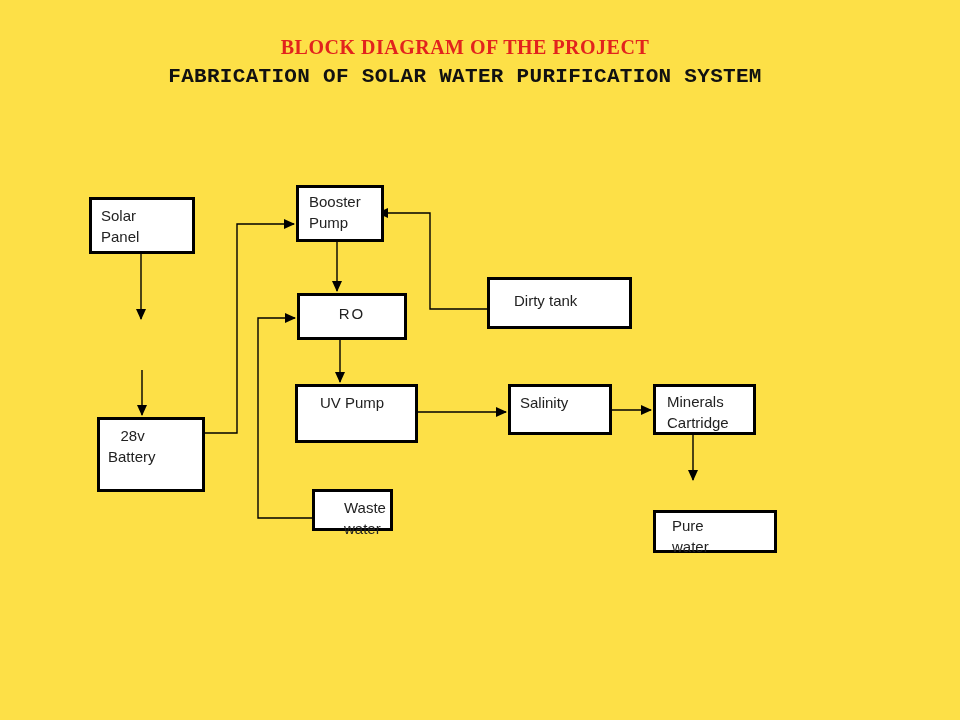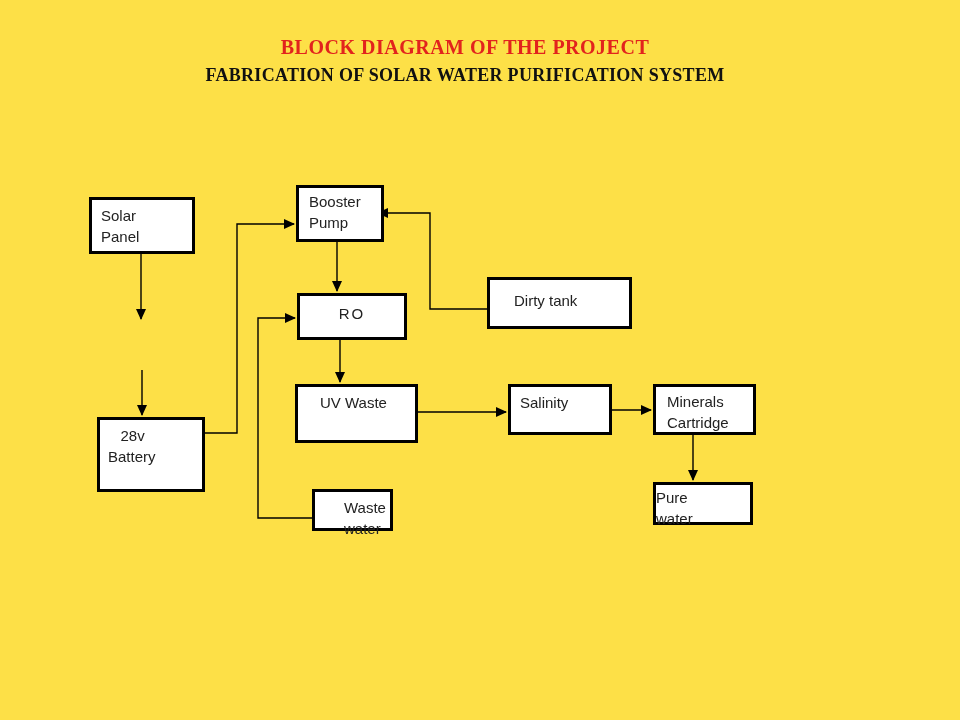--- a/index.html
+++ b/index.html
@@ -26,23 +26,24 @@
     font-family: "Liberation Serif", serif;
     font-weight: bold;
   }
   .title-line1 {
     font-size: 20px;
     letter-spacing: 0.5px;
     color: #e2231d;
     margin-bottom: 6px;
   }
   .title-line2 {
-    font-size: 18px;
+    font-size: 21px;
     letter-spacing: 0.3px;
     color: #111111;
+    font-family: Liberation Mono, monospace;
   }
   .box {
     position: absolute;
     box-sizing: border-box;
     border: 3px solid #000000;
     background: #ffffff;
     color: #222222;
     font-size: 15px;
     line-height: 21px;
     white-space: pre-wrap;
@@ -50,21 +51,21 @@
   }
   .box-solar-panel     { left: 89px;  top: 197px; width: 106px; height: 57px; padding-left: 9px; }
   .box-charger-circuit { left: 97px;  top: 321px; width: 108px; height: 49px; padding-top: 3px; }
   .box-battery         { left: 97px;  top: 417px; width: 108px; height: 75px; }
   .box-booster-pump    { left: 296px; top: 185px; width: 88px;  height: 57px; padding-top: 3px; padding-left: 10px; }
   .box-ro              { left: 297px; top: 293px; width: 110px; height: 47px; text-align: center; letter-spacing: 2px; padding-top: 7px; }
   .box-dirty-tank      { left: 487px; top: 277px; width: 145px; height: 52px; padding-top: 10px; padding-left: 24px; }
   .box-uv-lamp         { left: 295px; top: 384px; width: 123px; height: 59px; padding-left: 22px; }
   .box-salinity        { left: 508px; top: 384px; width: 104px; height: 51px; padding-left: 9px; }
   .box-minerals        { left: 653px; top: 384px; width: 103px; height: 51px; padding-top: 4px; padding-left: 11px; }
-  .box-pure-water      { left: 653px; top: 482px; width: 100px; height: 43px; padding-top: 2px; padding-left: 0; }
+  .box-pure-water      { left: 653px; top: 510px; width: 124px; height: 43px; padding-top: 2px; padding-left: 16px; }
   .box-waste-water     { left: 312px; top: 489px; width: 81px;  height: 42px; padding-top: 5px; padding-left: 29px; }
   .connector-layer {
     position: absolute;
     left: 0;
     top: 0;
     width: 960px;
     height: 720px;
     pointer-events: none;
   }
 </style>
@@ -99,21 +100,21 @@
   </svg>
 
   <div class="box box-solar-panel">Solar
 Panel</div>
   <div class="box box-battery">   28v
 Battery</div>
   <div class="box box-booster-pump">Booster
 Pump</div>
   <div class="box box-dirty-tank">Dirty tank</div>
   <div class="box box-ro">RO</div>
-  <div class="box box-uv-lamp">UV Waste</div>
+  <div class="box box-uv-lamp">UV Pump</div>
   <div class="box box-salinity">Salinity</div>
   <div class="box box-minerals">Minerals
 Cartridge</div>
   <div class="box box-pure-water">Pure
 water</div>
   <div class="box box-waste-water">Waste
 water</div>
 
 </div>
 

